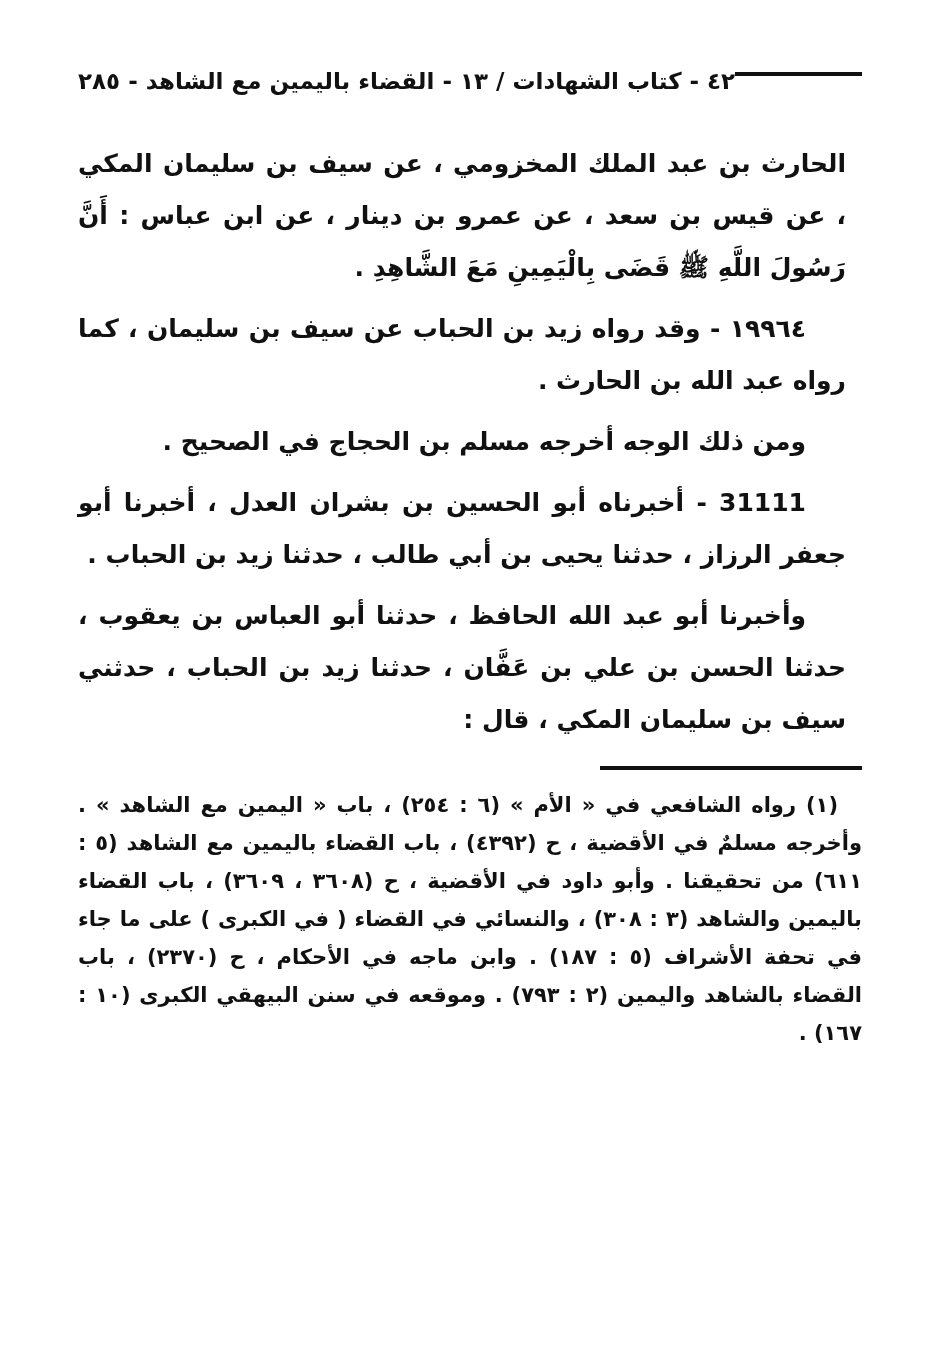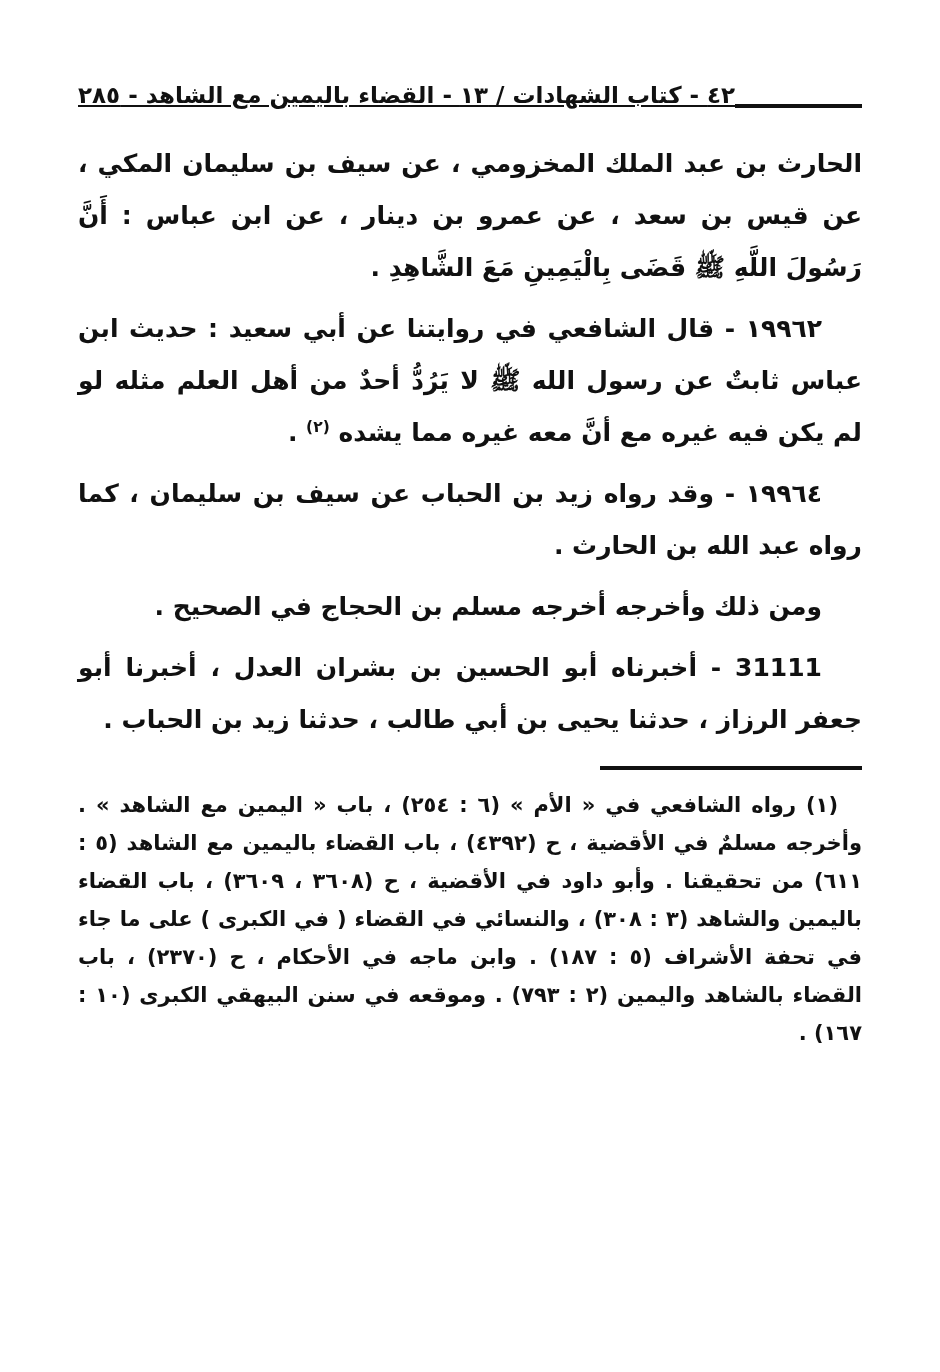--- a/index.html
+++ b/index.html
@@ -14,25 +14,24 @@
     height: 1372px;
     background: #ffffff;
     box-sizing: border-box;
     padding: 68px 78px 0 78px;
     font-family: "DejaVu Sans", sans-serif;
     color: #111111;
   }
   
   .header {
     display: flex;
-    align-items: flex-end;
+    align-items: flex-start;
     gap: 0;
     direction: rtl;
     height: 40px;
-    text-decoration: underline;
   }
   .header-rule {
     flex: 1 1 auto;
     height: 4px;
     background: #111111;
     margin-top: 4px;
   }
   .header-text {
     white-space: nowrap;
     font-size: 23px;
@@ -42,21 +41,21 @@
   
   .body-text {
     margin-top: 30px;
     direction: rtl;
     text-align: justify;
     font-size: 25px;
     font-weight: 700;
     line-height: 52px;
   }
   .body-text p {
-    margin: 0 0 9px 0;
+    margin: 0 16px 9px 0;
   }
   .body-text p.indent {
     text-indent: 40px;
   }
   .body-text sup {
     font-size: 0.62em;
     line-height: 0;
     vertical-align: super;
     font-weight: 700;
   }
@@ -88,24 +87,24 @@
 
 <div class="page">
 
   <div class="header">
     <div class="header-rule"></div>
     <div class="header-text">٤٢ - كتاب الشهادات / ١٣ - القضاء باليمين مع الشاهد - ٢٨٥</div>
   </div>
 
   <div class="body-text">
     <p>الحارث بن عبد الملك المخزومي ، عن سيف بن سليمان المكي ، عن قيس بن سعد ، عن عمرو بن دينار ، عن ابن عباس : أَنَّ رَسُولَ اللَّهِ ﷺ قَضَى بِالْيَمِينِ مَعَ الشَّاهِدِ .</p>
-    <p class="indent">١٩٩٦٢ - قال الشافعي في روايتنا عن أبي سعيد : حديث ابن عباس ثابتٌ عن رسول الله ﷺ لا يَرُدُّ أحدٌ من أهل العلم مثله لو لم يكن فيه غيره مع أنَّ معه غيره مما يشده <sup>(٢)</sup> .</p>
     <p class="indent">١٩٩٦٤ - وقد رواه زيد بن الحباب عن سيف بن سليمان ، كما رواه عبد الله بن الحارث .</p>
-    <p class="indent">ومن ذلك وأخرجه أخرجه مسلم بن الحجاج في الصحيح .</p>
+    <p class="indent">ومن ذلك الوجه أخرجه مسلم بن الحجاج في الصحيح .</p>
     <p class="indent">31111 - أخبرناه أبو الحسين بن بشران العدل ، أخبرنا أبو جعفر الرزاز ، حدثنا يحيى بن أبي طالب ، حدثنا زيد بن الحباب .</p>
+    <p class="indent">وأخبرنا أبو عبد الله الحافظ ، حدثنا أبو العباس بن يعقوب ، حدثنا الحسن بن علي بن عَفَّان ، حدثنا زيد بن الحباب ، حدثني سيف بن سليمان المكي ، قال :</p>
   </div>
 
   <div class="sep-row">
     <div class="footnote-sep"></div>
   </div>
 
   <div class="footnotes">
     <p>(١) رواه الشافعي في « الأم » (٦ : ٢٥٤) ، باب « اليمين مع الشاهد » . وأخرجه مسلمٌ في الأقضية ، ح (٤٣٩٢) ، باب القضاء باليمين مع الشاهد (٥ : ٦١١) من تحقيقنا . وأبو داود في الأقضية ، ح (٣٦٠٨ ، ٣٦٠٩) ، باب القضاء باليمين والشاهد (٣ : ٣٠٨) ، والنسائي في القضاء ( في الكبرى ) على ما جاء في تحفة الأشراف (٥ : ١٨٧) . وابن ماجه في الأحكام ، ح (٢٣٧٠) ، باب القضاء بالشاهد واليمين (٢ : ٧٩٣) . وموقعه في سنن البيهقي الكبرى (١٠ : ١٦٧) .</p>
 
   </div>

